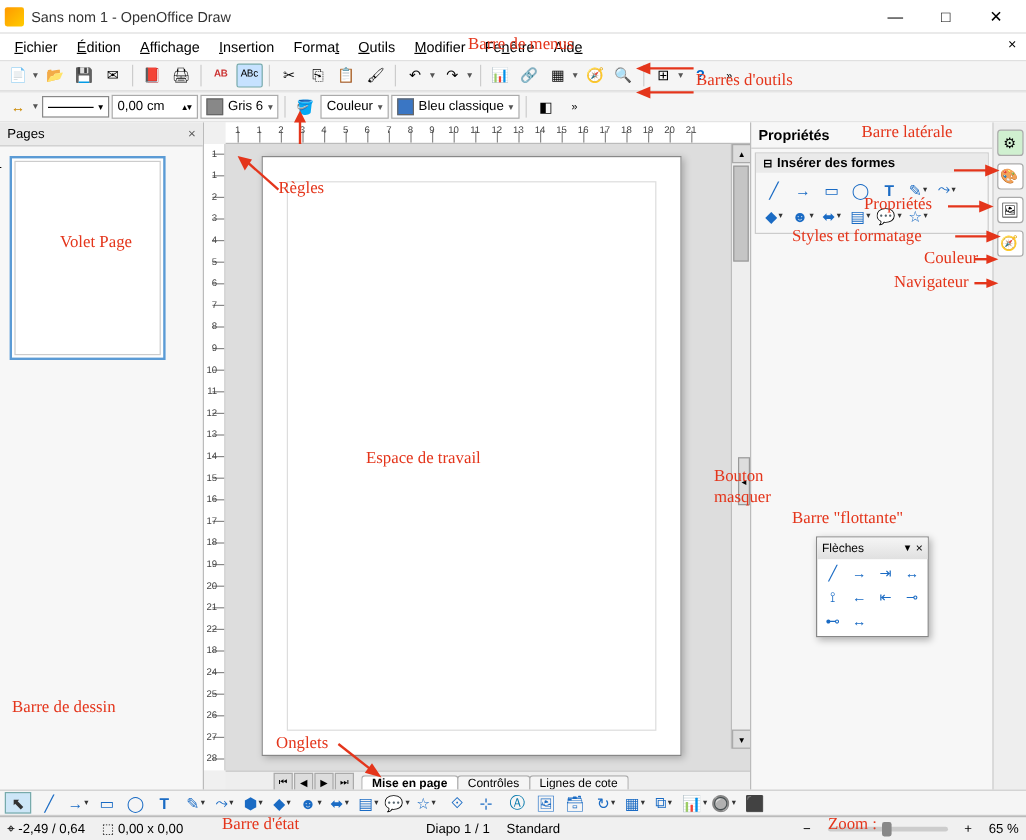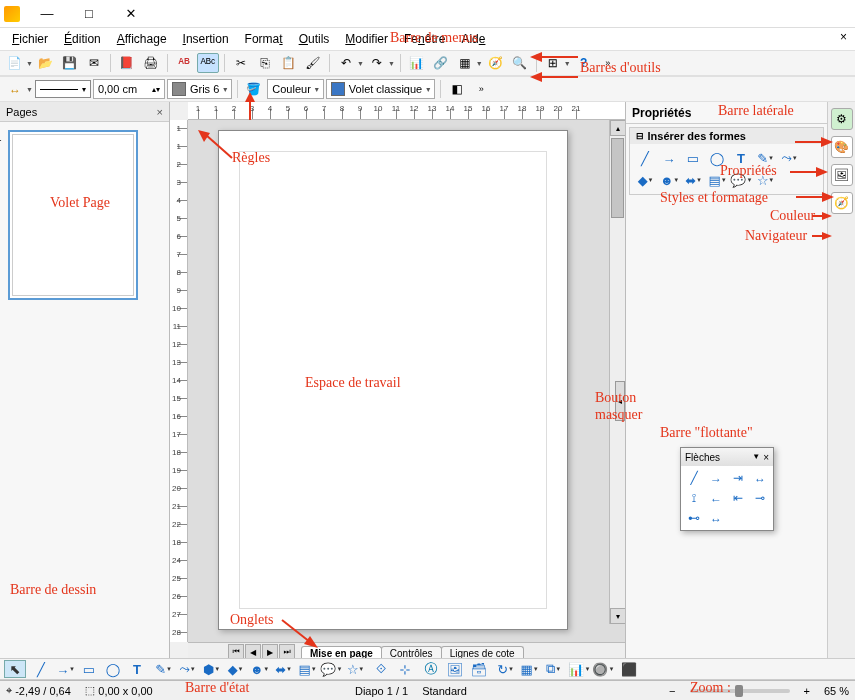--- a/index.html
+++ b/index.html
@@ -90,20 +90,21 @@
 .arrow { position:absolute; z-index:99; pointer-events:none; }
 .arrow svg { overflow:visible; }
 .arrow line, .arrow path { stroke:#e4351b; stroke-width:2; fill:none; }
 .arrow polygon { fill:#e4351b; }
 </style>
 </head>
 <body>
 
 <div class="titlebar">
   <div class="app-icon"></div>
+  <div class="title">Sans nom 1 - OpenOffice Draw</div>
   <div class="win-btn">―</div>
   <div class="win-btn">□</div>
   <div class="win-btn close">✕</div>
 </div>
 
 <div class="menubar">
   <span class="menu-item"><u>F</u>ichier</span>
   <span class="menu-item"><u>É</u>dition</span>
   <span class="menu-item"><u>A</u>ffichage</span>
   <span class="menu-item"><u>I</u>nsertion</span>
@@ -168,21 +169,21 @@
       <span class="arr">▾</span>
     </div>
   <div class="sep"></div>
   <div class="tb-btn" style="color:#48c">🪣</div>
   <div class="tb-combo">
       <span>Couleur</span>
       <span class="arr">▾</span>
     </div>
   <div class="tb-combo">
       <span class="color-well" style="background:#3a76c4"></span>
-      <span>Volet classique</span>
+      <span>Bleu classique</span>
       <span class="arr">▾</span>
     </div>
   <div class="sep"></div>
   <div class="tb-btn">◧</div>
   <div class="tb-btn" style="font-size:9px">»</div>
 </div>
 
 <div class="workarea">
 
   <div class="pages-panel">

